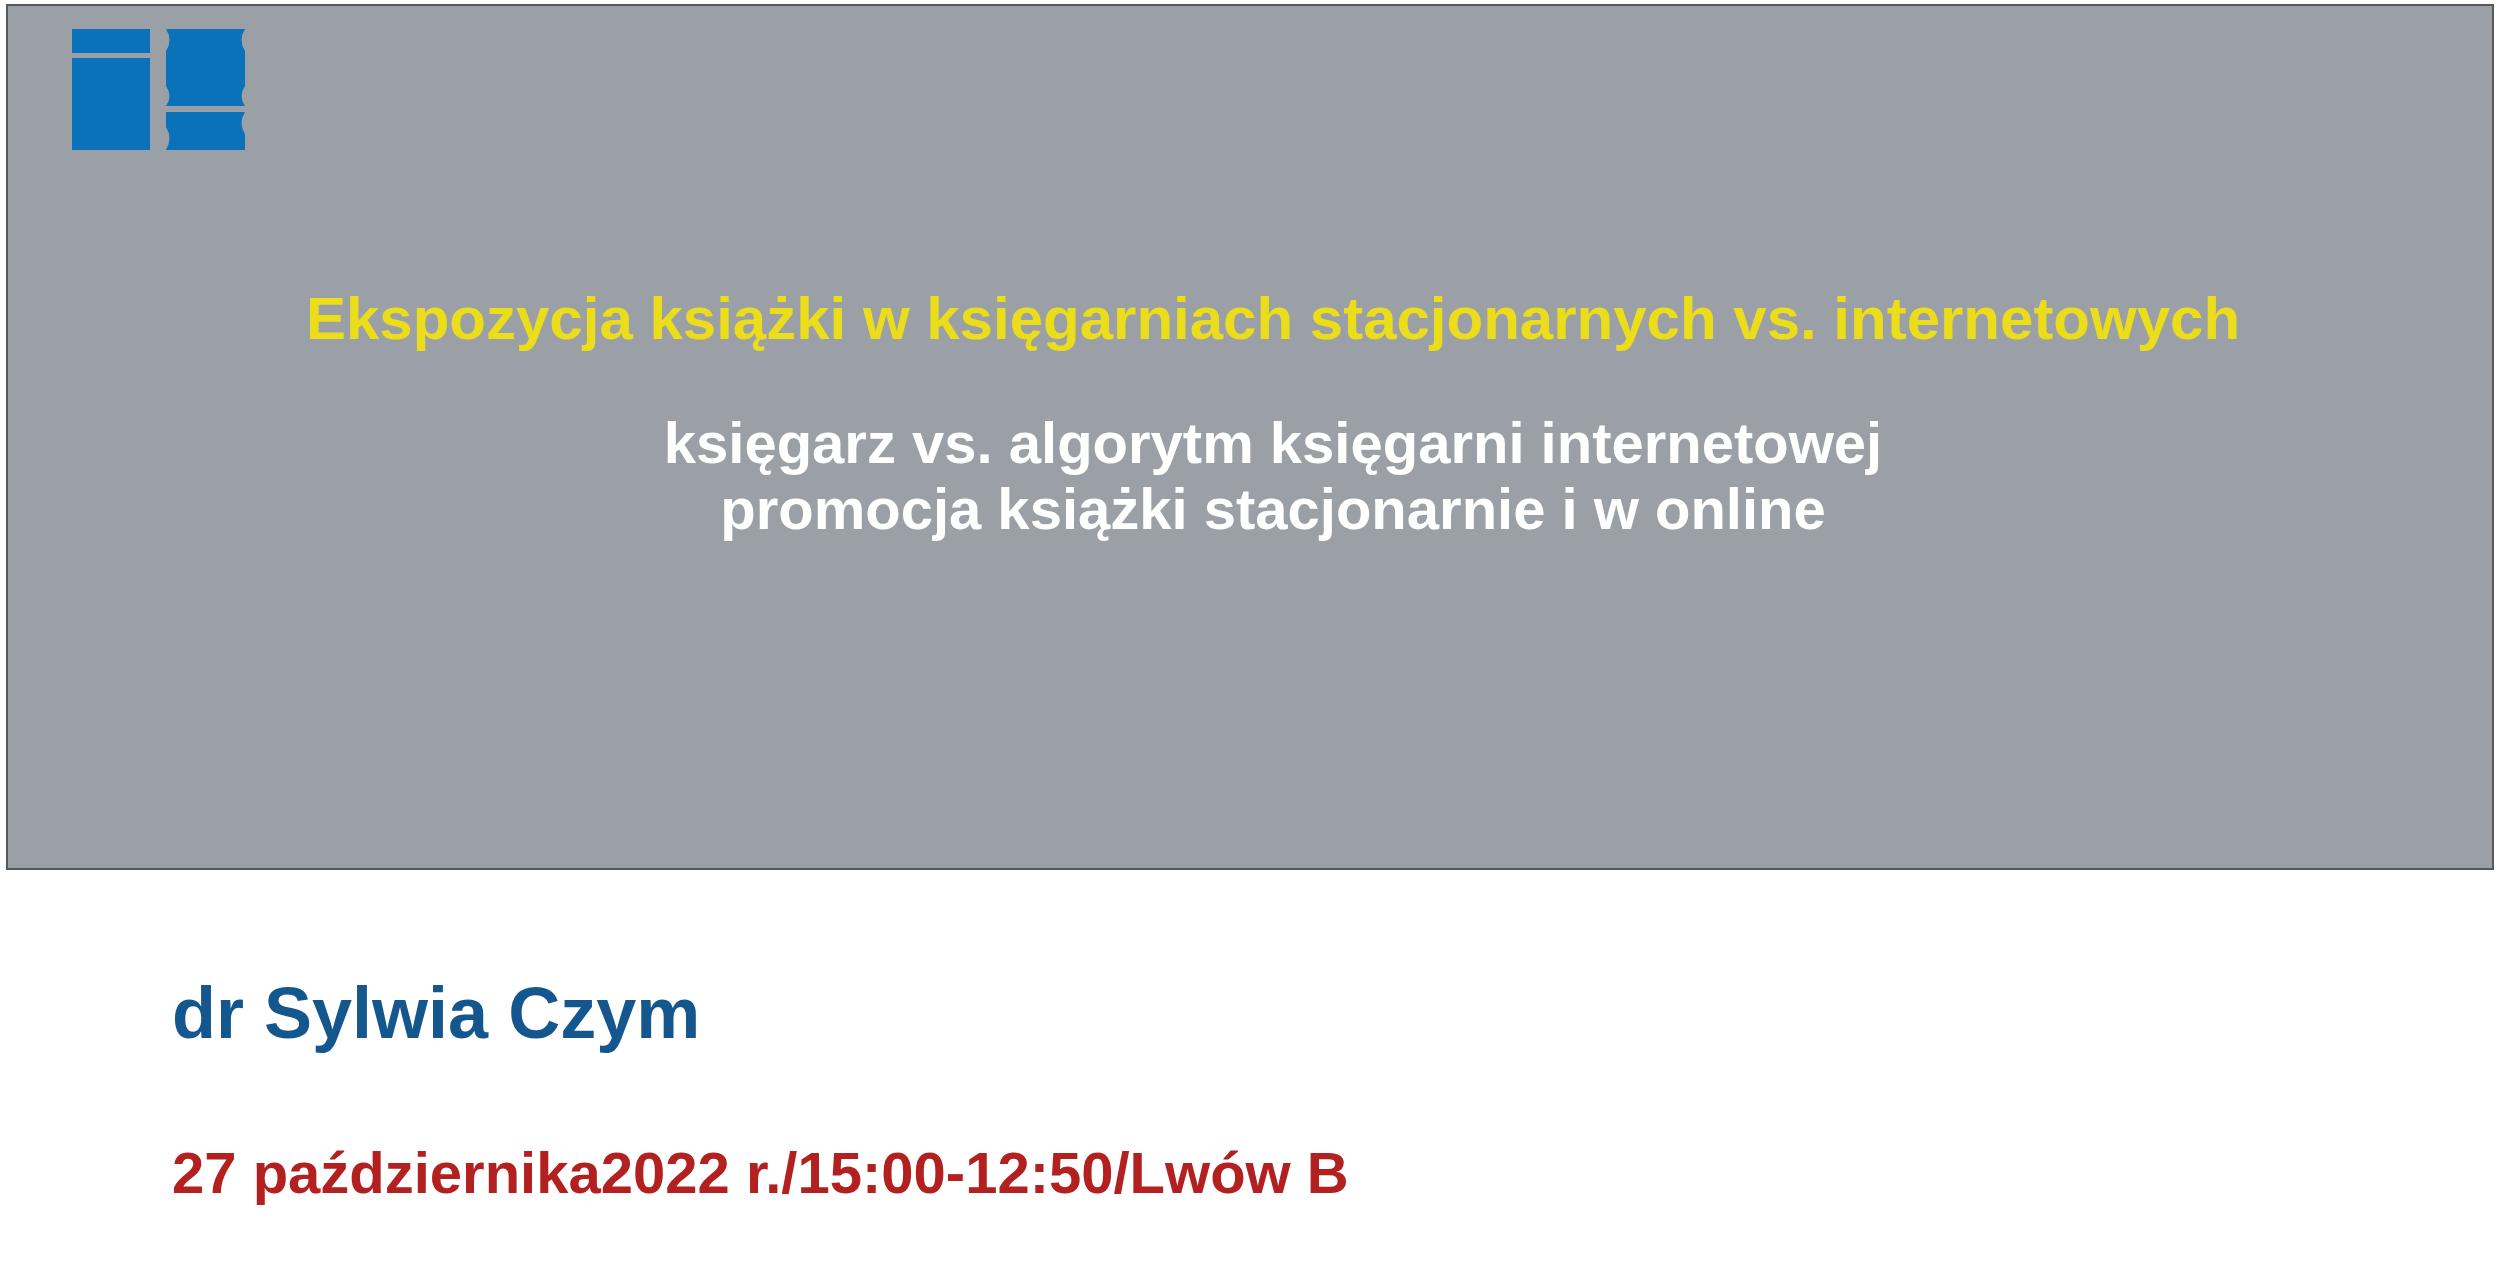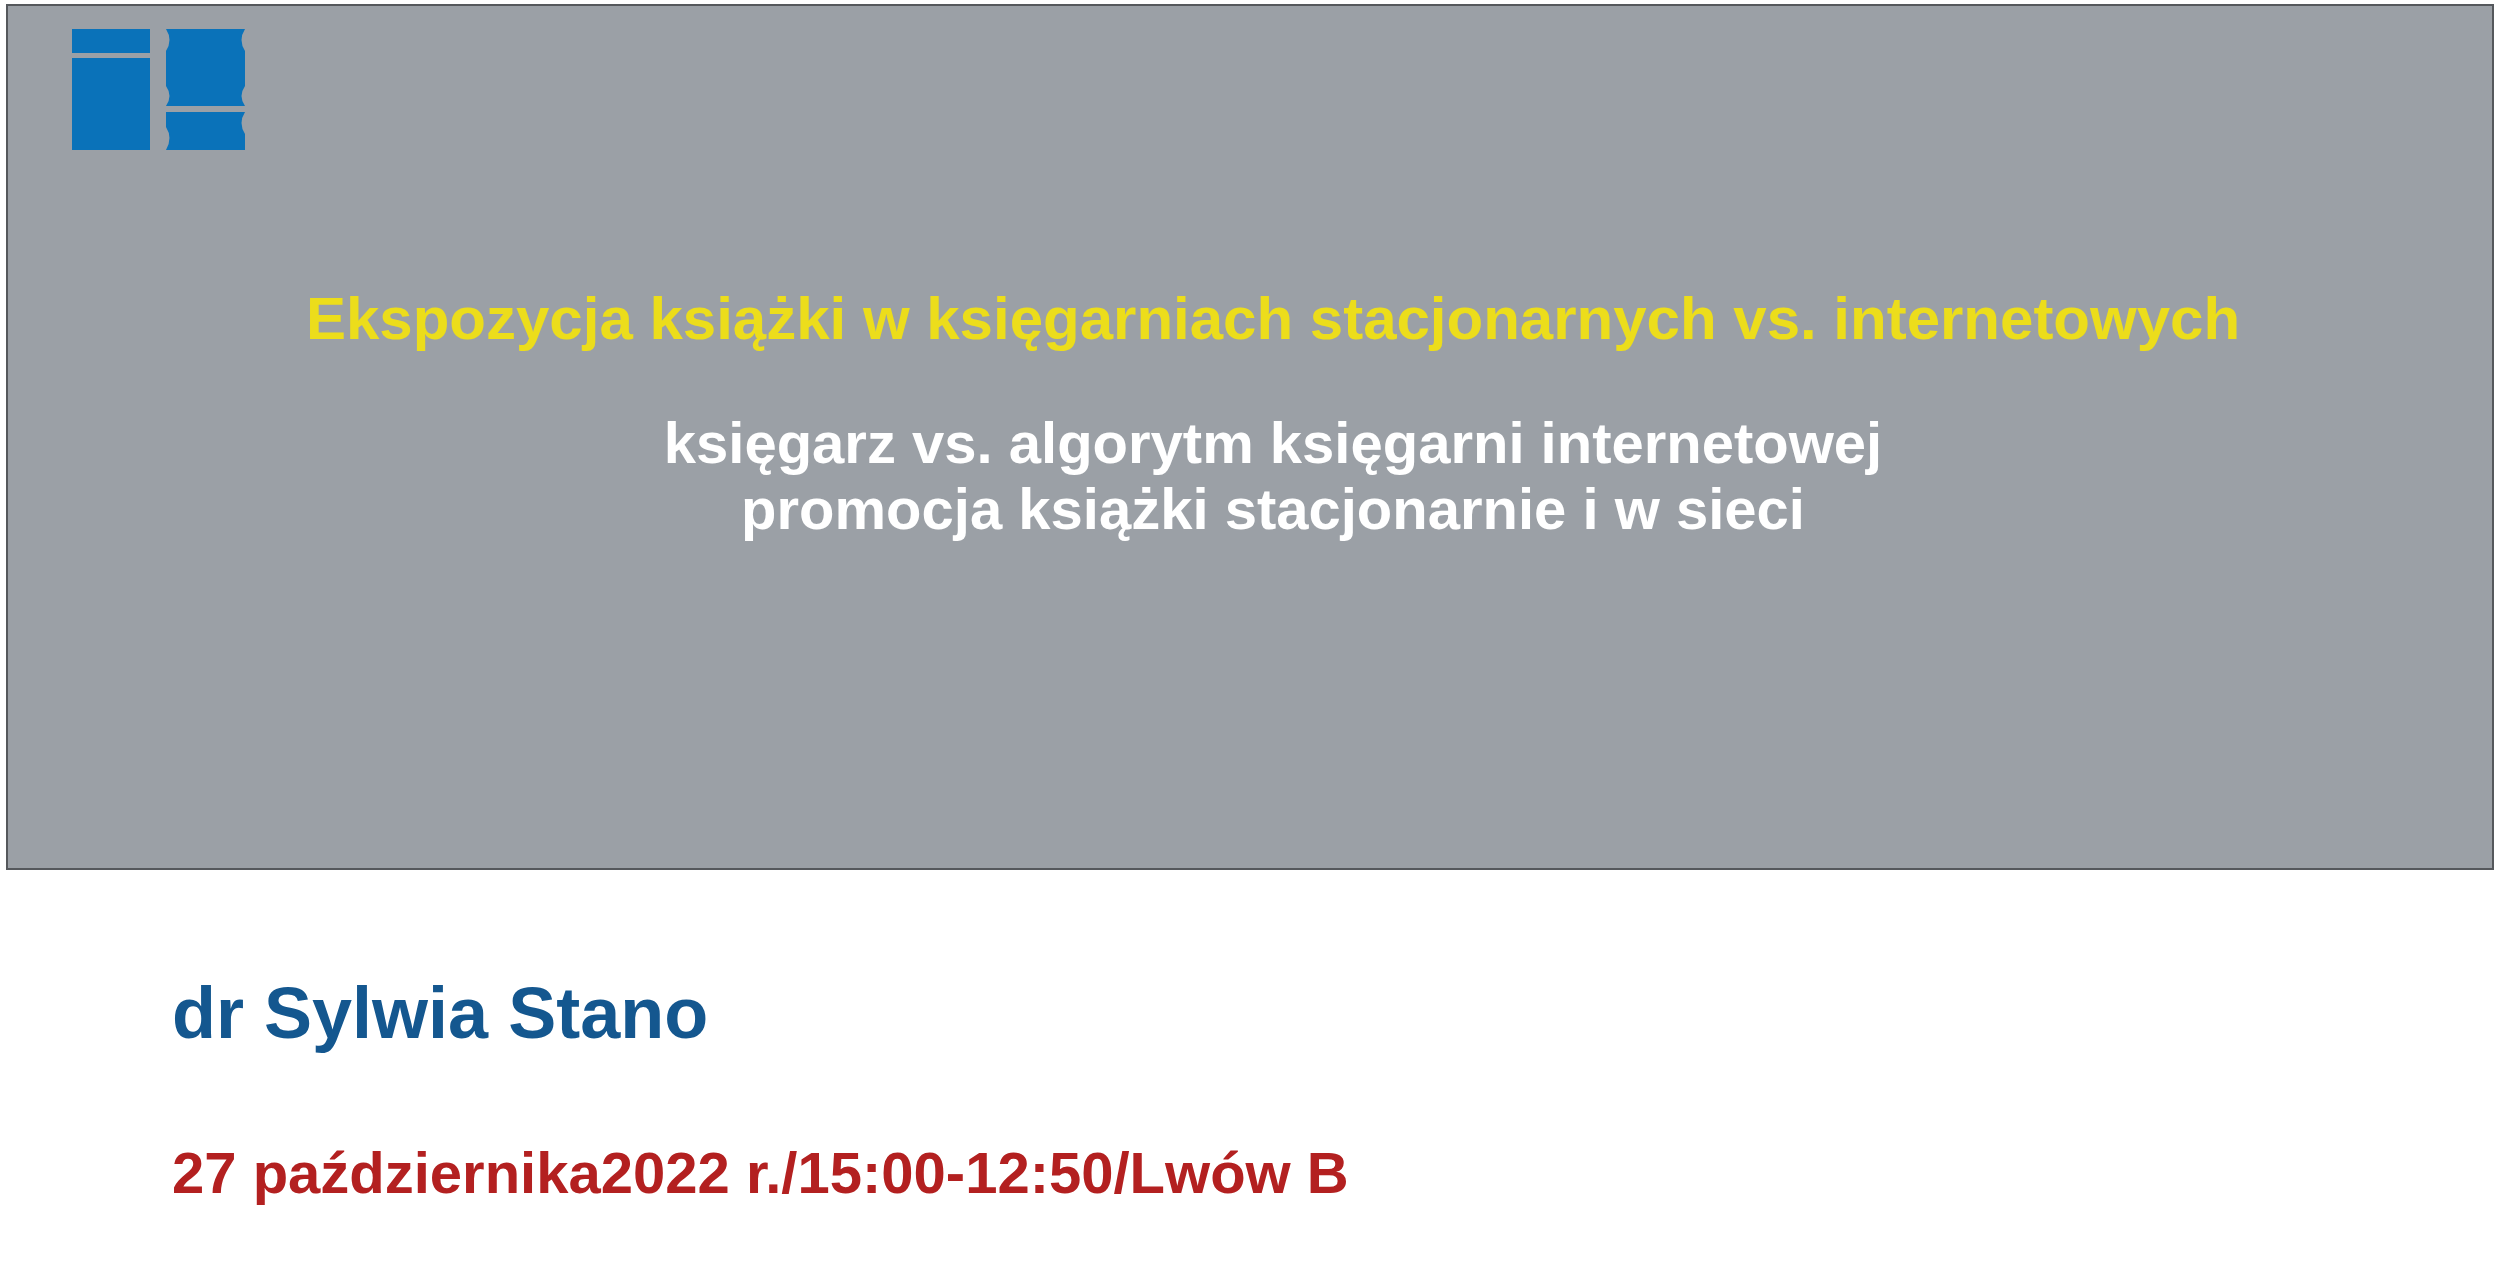--- a/index.html
+++ b/index.html
@@ -138,23 +138,23 @@
       <path d="M96 88 H175 Q168 99 175 110 V126 H96 Q103 114 96 103 Z" fill="#0a72b9"></path>
     </svg>
 
   </div>
 
   <div class="text-block">
     <div class="headline">Ekspozycja książki w księgarniach stacjonarnych vs. internetowych</div>
 
     <div class="body-lines">
       <div class="body-line">księgarz vs. algorytm księgarni internetowej</div>
-      <div class="body-line">promocja książki stacjonarnie i w sieci</div>
+      <div class="body-line">promocja książki stacjonarnie i w online</div>
     </div>
   </div>
 </div>
 
 <div class="lower">
 
-  <div class="speaker-name">dr Sylwia Stano</div>
+  <div class="speaker-name">dr Sylwia Czym</div>
   <div class="talk-datetime">27 października2022 r./15:00-12:50/Lwów B</div>
 
 </div>
 
 </body></html>

